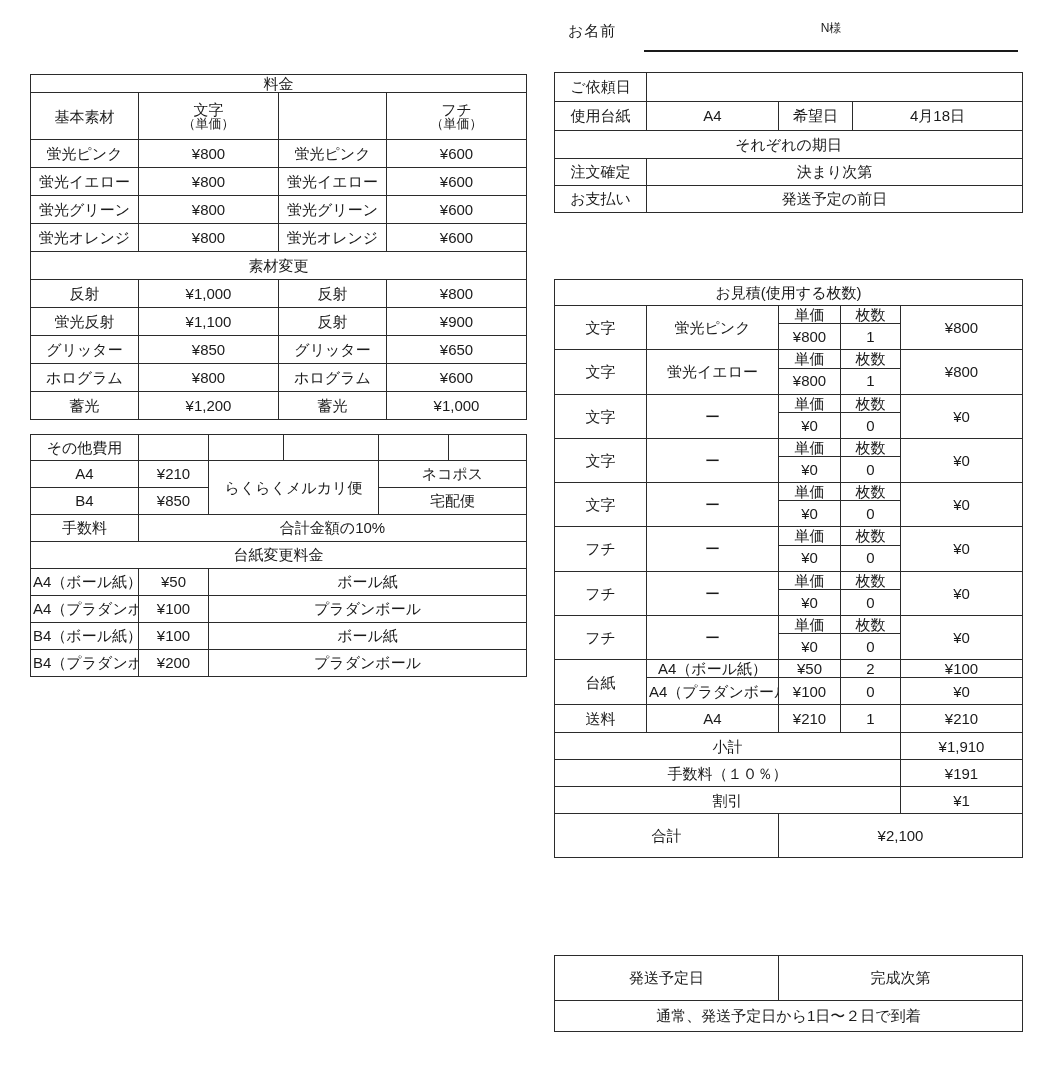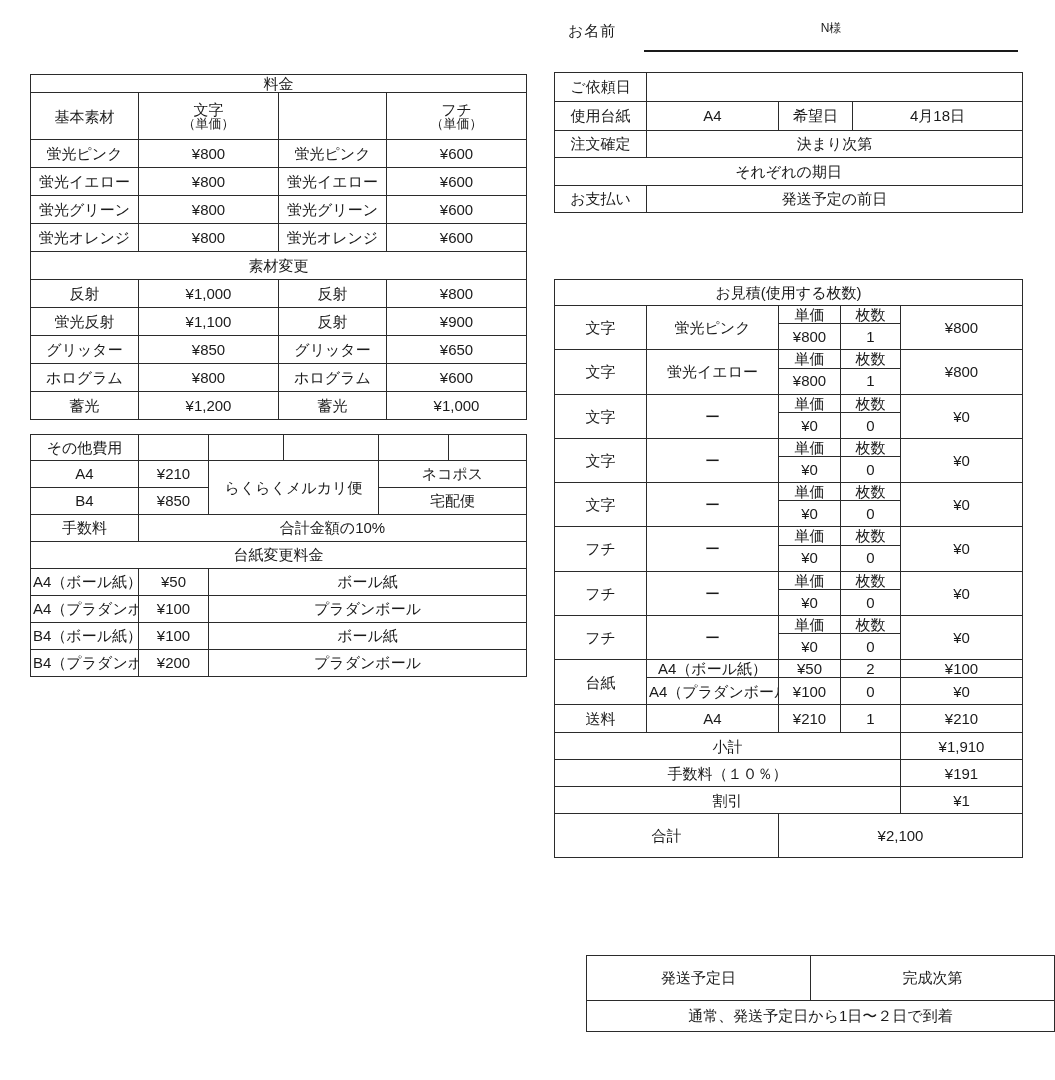--- a/index.html
+++ b/index.html
@@ -54,21 +54,21 @@
   .namevalue{
     position:absolute;left:0;top:2px;width:374px;text-align:center;
     font-size:12px;
   }
 
   
   #fee-table{left:22px;top:74px;width:496px;}
   #other-table{left:22px;top:434px;width:496px;}
   #order-table{left:546px;top:72px;width:468px;}
   #estimate-table{left:546px;top:279px;width:468px;}
-  #ship-table{left:578px;top:955px;width:468px;padding-left:46px;}
+  #ship-table{left:546px;top:955px;width:468px;padding-left:46px;}
 
   .sub{font-size:13px;display:block;margin-top:-1px;}
   .two-line{line-height:1.05;}
 </style>
 </head>
 <body>
 
 <div class="page">
 
   <div class="namewrap">
@@ -235,25 +235,25 @@
         <td class="hd" style="height:28px">ご依頼日</td>
         <td colspan="3"></td>
       </tr>
       <tr>
         <td class="hd" style="height:28px">使用台紙</td>
         <td>A4</td>
         <td class="hd">希望日</td>
         <td>4月18日</td>
       </tr>
       <tr>
+        <td class="hd" colspan="4" style="height:27px">それぞれの期日</td>
+      </tr>
+      <tr>
         <td class="hd" style="height:26px">注文確定</td>
         <td colspan="3">決まり次第</td>
-      </tr>
-      <tr>
-        <td class="hd" colspan="4" style="height:27px">それぞれの期日</td>
       </tr>
       <tr>
         <td class="hd" style="height:26px">お支払い</td>
         <td colspan="3">発送予定の前日</td>
       </tr>
     </tbody>
   </table>
 
   <table class="grid" id="estimate-table">
     <colgroup>

